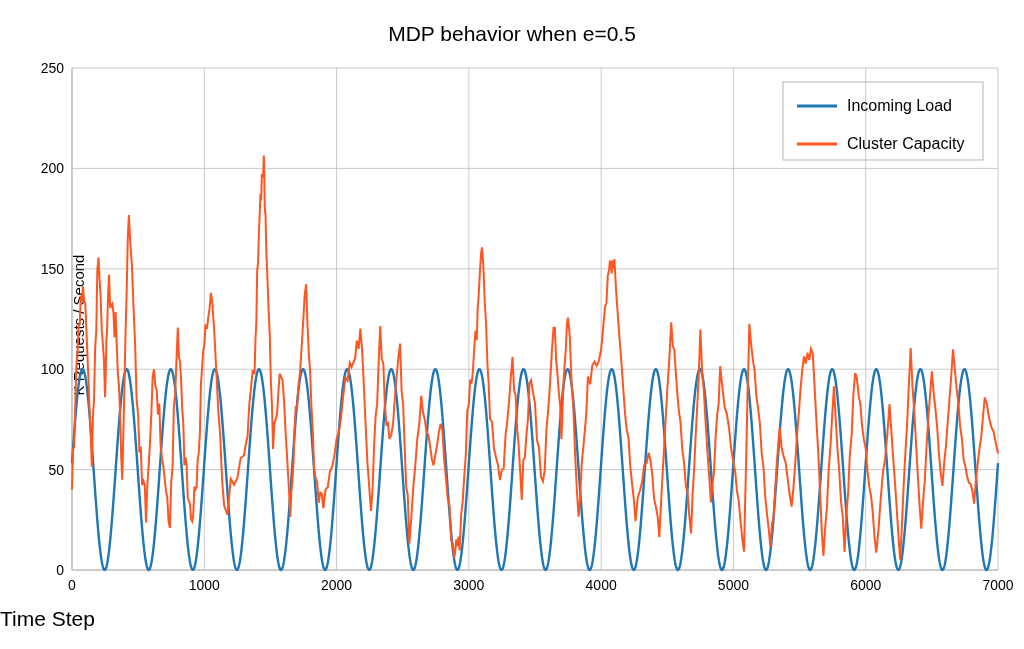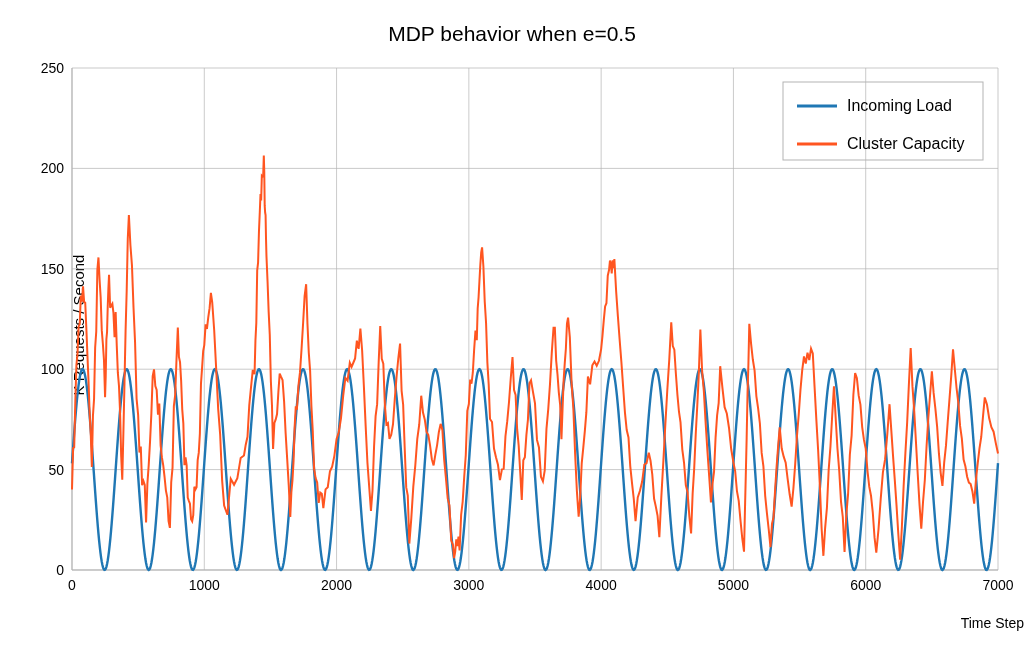--- a/index.html
+++ b/index.html
@@ -32,22 +32,22 @@
     transform: translateY(-50%) rotate(-90deg);
     transform-origin: center;
     font-size: 15px;
     white-space: nowrap;
   }
   .xlabel {
     position: absolute;
     bottom: 18px;
     left: 0;
     width: 1024px;
-    text-align: right;
-    font-size: 14px;
+    text-align: left;
+    font-size: 21px;
   }
   svg.plot {
     position: absolute;
     left: 0;
     top: 0;
   }
   .axis-line {
     stroke: #b3b3b3;
     stroke-width: 1;
   }

